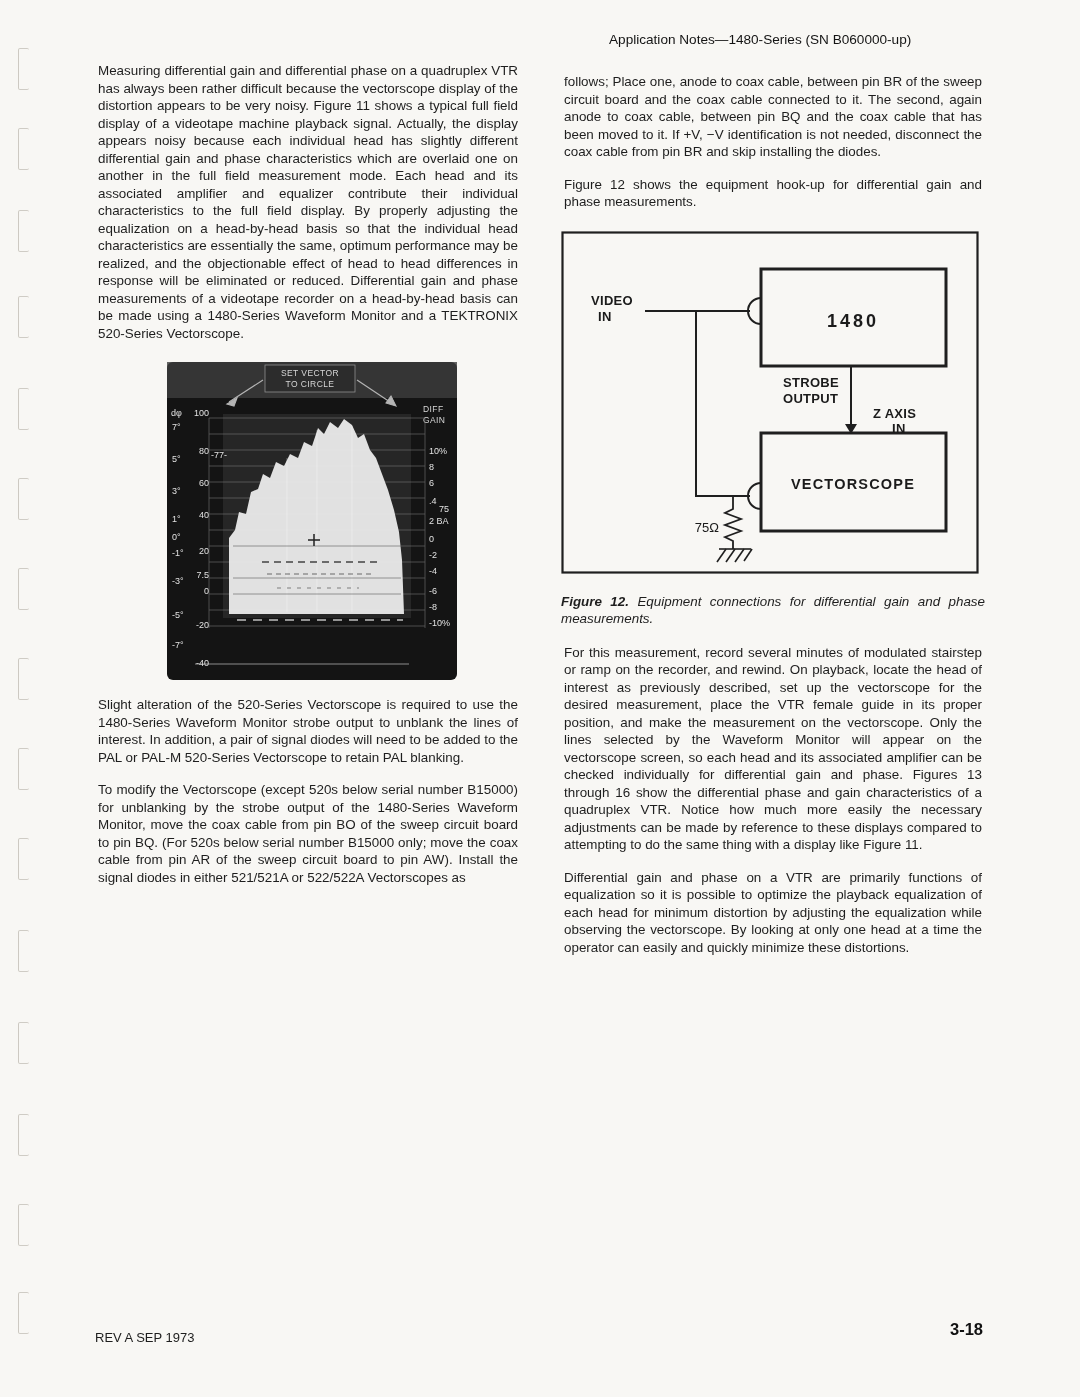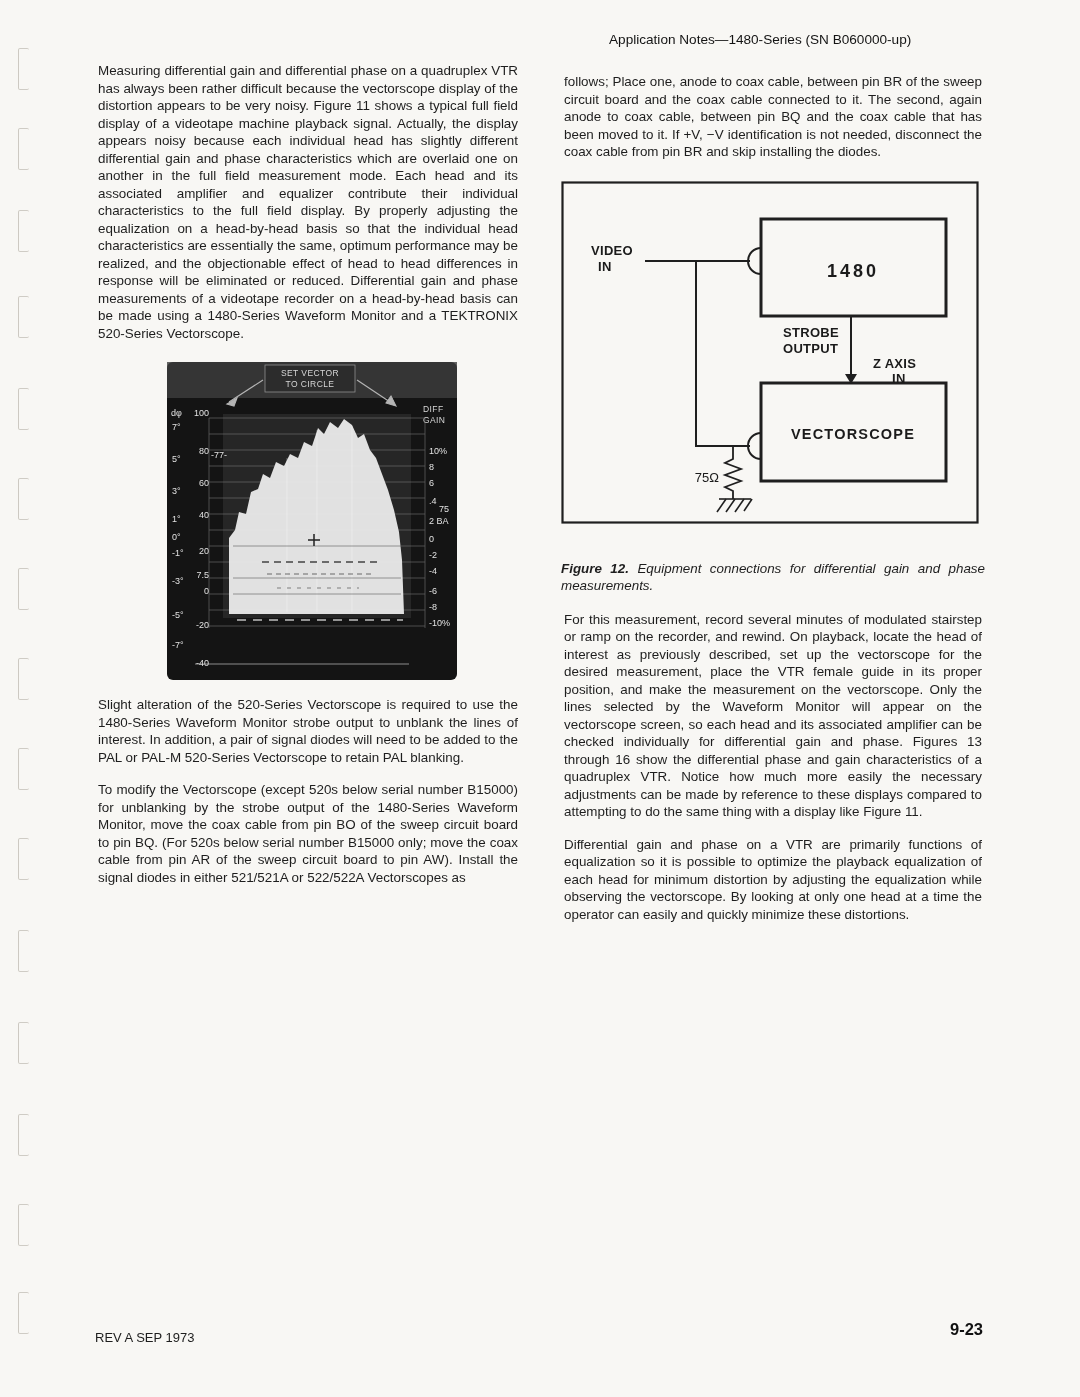--- a/index.html
+++ b/index.html
@@ -6,21 +6,21 @@
   .page{position:relative;width:1080px;height:1397px;background:#f8f7f4;overflow:hidden;
         font-family:"Liberation Sans",sans-serif;color:#1e1e1e;}
   .col{position:absolute;}
   .col-left{left:95px;top:62px;width:426px;}
   .col-right{left:561px;top:32px;width:424px;}
   h3.sec{font-size:13.6px;margin:0 0 14px;color:#141414;}
   p.body{margin:0 3px 15px;font-size:13.4px;line-height:17.5px;text-align:justify;}
   .hdr{font-weight:normal;font-size:13.6px;margin:0 0 26px 48px;color:#141414;}
   figure{margin:20px 0 16px;padding:0;}
   figure.f11 svg.scope{margin-left:72px;display:block;}
-  figcaption{font-size:13.4px;line-height:17.5px;font-style:italic;margin-top:32px;text-align:justify;}
+  figcaption{font-size:13.4px;line-height:17.5px;font-style:italic;margin-top:15px;text-align:justify;}
   figcaption b{font-style:italic;font-weight:bold;}
   .footer-rev{position:absolute;left:95px;top:1330px;font-size:13px;}
   .footer-page{position:absolute;right:97px;top:1320px;font-size:16.5px;font-weight:bold;color:#111;}
   
   .mark{position:absolute;left:18px;width:10px;height:40px;
         border-left:1.5px solid #c6c2ba;border-top:1.5px solid #c9c5bd;border-bottom:1.5px solid #c9c5bd;
         border-radius:2px;opacity:.85;}
   
   .st{font-family:"Liberation Sans",sans-serif;font-size:8.5px;fill:#d6d6d6;letter-spacing:.4px;}
   .sl{font-family:"Liberation Sans",sans-serif;font-size:9px;fill:#e2e2e2;}
@@ -149,20 +149,21 @@
       </svg>
     </figure>
 
     <p class="body">Slight alteration of the 520-Series Vectorscope is required to use the 1480-Series Waveform Monitor strobe output to unblank the lines of interest. In addition, a pair of signal diodes will need to be added to the PAL or PAL-M 520-Series Vectorscope to retain PAL blanking.</p>
     <p class="body">To modify the Vectorscope (except 520s below serial number B15000) for unblanking by the strobe output of the 1480-Series Waveform Monitor, move the coax cable from pin BO of the sweep circuit board to pin BQ. (For 520s below serial number B15000 only; move the coax cable from pin AR of the sweep circuit board to pin AW). Install the signal diodes in either 521/521A or 522/522A Vectorscopes as</p>
   </div>
 
   <div class="col col-right">
     <div class="hdr">Application Notes—1480-Series (SN B060000-up)</div>
     <p class="body">follows; Place one, anode to coax cable, between pin BR of the sweep circuit board and the coax cable connected to it. The second, again anode to coax cable, between pin BQ and the coax cable that has been moved to it. If +V, −V identification is not needed, disconnect the coax cable from pin BR and skip installing the diodes.</p>
+    <p class="body">Figure 12 shows the equipment hook-up for differential gain and phase measurements.</p>
 
     <figure class="f12">
       <svg width="418" height="343" viewBox="0 0 418 343">
         <rect x="1.5" y="1.5" width="415" height="340" fill="none" stroke="#1f1f1f" stroke-width="2.2"></rect>
 
         <rect x="200" y="38" width="185" height="97" fill="none" stroke="#1f1f1f" stroke-width="3"></rect>
         <text x="292" y="96" class="dl big" text-anchor="middle">1480</text>
 
         <rect x="200" y="202" width="185" height="98" fill="none" stroke="#1f1f1f" stroke-width="3"></rect>
         <text x="292" y="258" class="dl med" text-anchor="middle">VECTORSCOPE</text>
@@ -198,14 +199,14 @@
         <b>Figure 12.</b>
         <span>Equipment connections for differential gain and phase measurements.</span>
       </figcaption>
     </figure>
 
     <p class="body">For this measurement, record several minutes of modulated stairstep or ramp on the recorder, and rewind. On playback, locate the head of interest as previously described, set up the vectorscope for the desired measurement, place the VTR female guide in its proper position, and make the measurement on the vectorscope. Only the lines selected by the Waveform Monitor will appear on the vectorscope screen, so each head and its associated amplifier can be checked individually for differential gain and phase. Figures 13 through 16 show the differential phase and gain characteristics of a quadruplex VTR. Notice how much more easily the necessary adjustments can be made by reference to these displays compared to attempting to do the same thing with a display like Figure 11.</p>
     <p class="body">Differential gain and phase on a VTR are primarily functions of equalization so it is possible to optimize the playback equalization of each head for minimum distortion by adjusting the equalization while observing the vectorscope. By looking at only one head at a time the operator can easily and quickly minimize these distortions.</p>
   </div>
 
   <div class="footer-rev">REV A SEP 1973</div>
-  <div class="footer-page">9-23</div>
+  <div class="footer-page">3-18</div>
 </div>
 
 </body></html>

